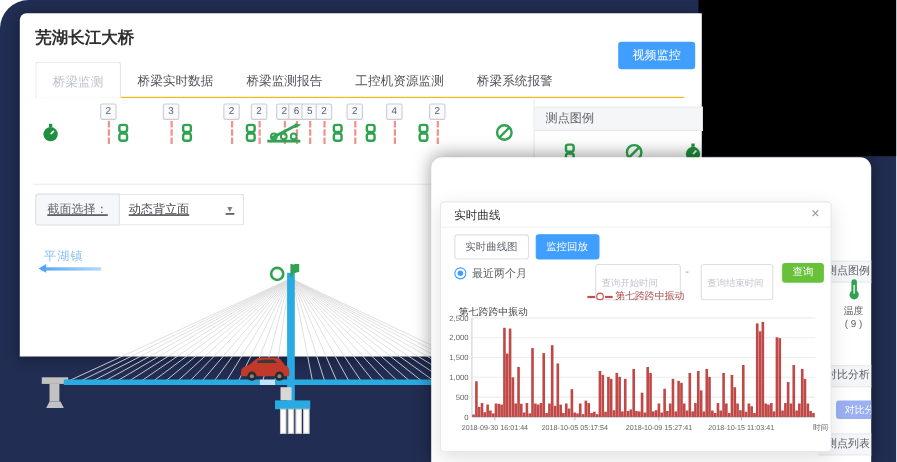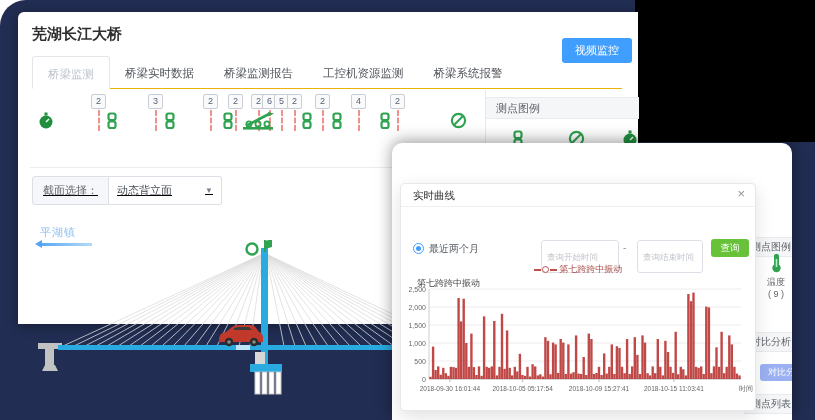--- a/index.html
+++ b/index.html
@@ -302,20 +302,21 @@
     </div>
     <div class="fw-sec" style="top:189px">对比分析</div>
     <div class="fw-compare-btn">对比分析</div>
     <div class="fw-sec" style="top:251px">测点列表</div>
 
     <div class="dlg">
       <div class="dlg-title">实时曲线</div>
       <div class="dlg-close">×</div>
       <div class="dlg-hd-line"></div>
 
+      <div class="dlg-tabs" id="dlg-tabs"><span class="dlg-tab">实时曲线图</span><span class="dlg-tab active">监控回放</span></div>
 
       <div class="dlg-controls">
         <span class="radio"></span>
         <span class="radio-label">最近两个月</span>
         <input class="dlg-input" style="left: 128px; width: 78px;" placeholder="查询开始时间">
         <span class="inp-sep">-</span>
         <input class="dlg-input" style="left: 224px; width: 66px;" placeholder="查询结束时间">
         <div class="query-btn">查询</div>
       </div>
 

